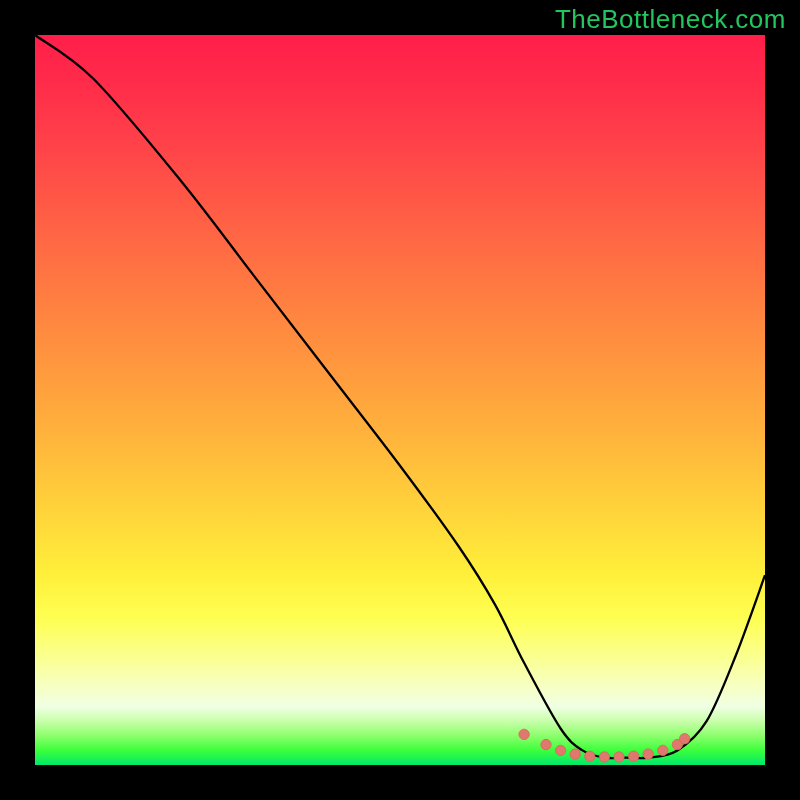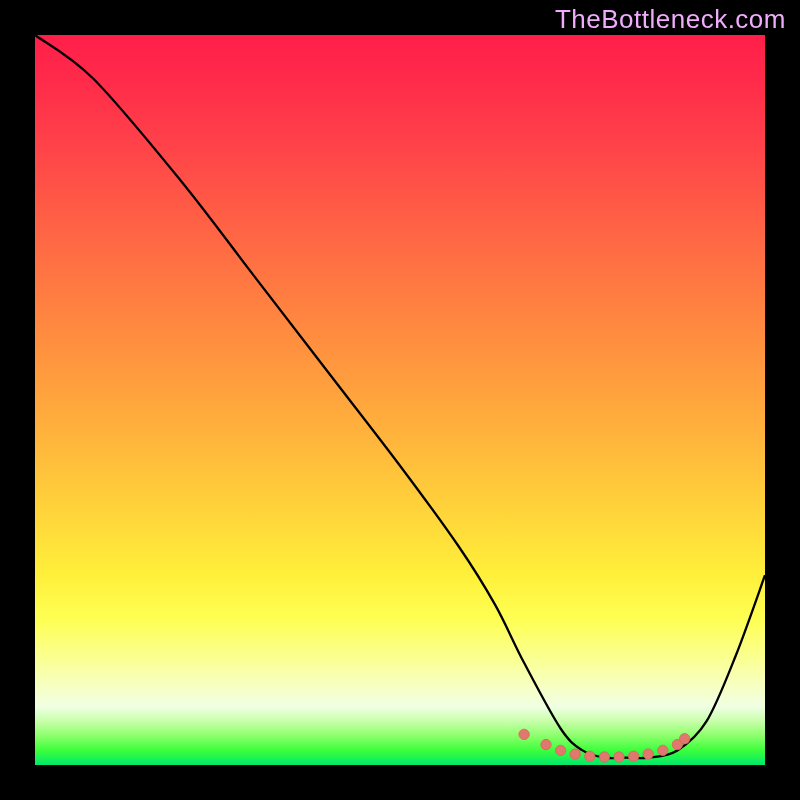--- a/index.html
+++ b/index.html
@@ -10,21 +10,21 @@
     height: 800px;
     background: #000;
   }
   .watermark {
     position: absolute;
     top: 4px;
     right: 14px;
     font-family: Arial, Helvetica, sans-serif;
     font-size: 26px;
     font-weight: 500;
-    color: #f0abfc;
+    color: #22c55e;
     letter-spacing: 0.5px;
   }
   .plot {
     position: absolute;
     left: 35px;
     top: 35px;
     width: 730px;
     height: 730px;
     overflow: hidden;
   }

